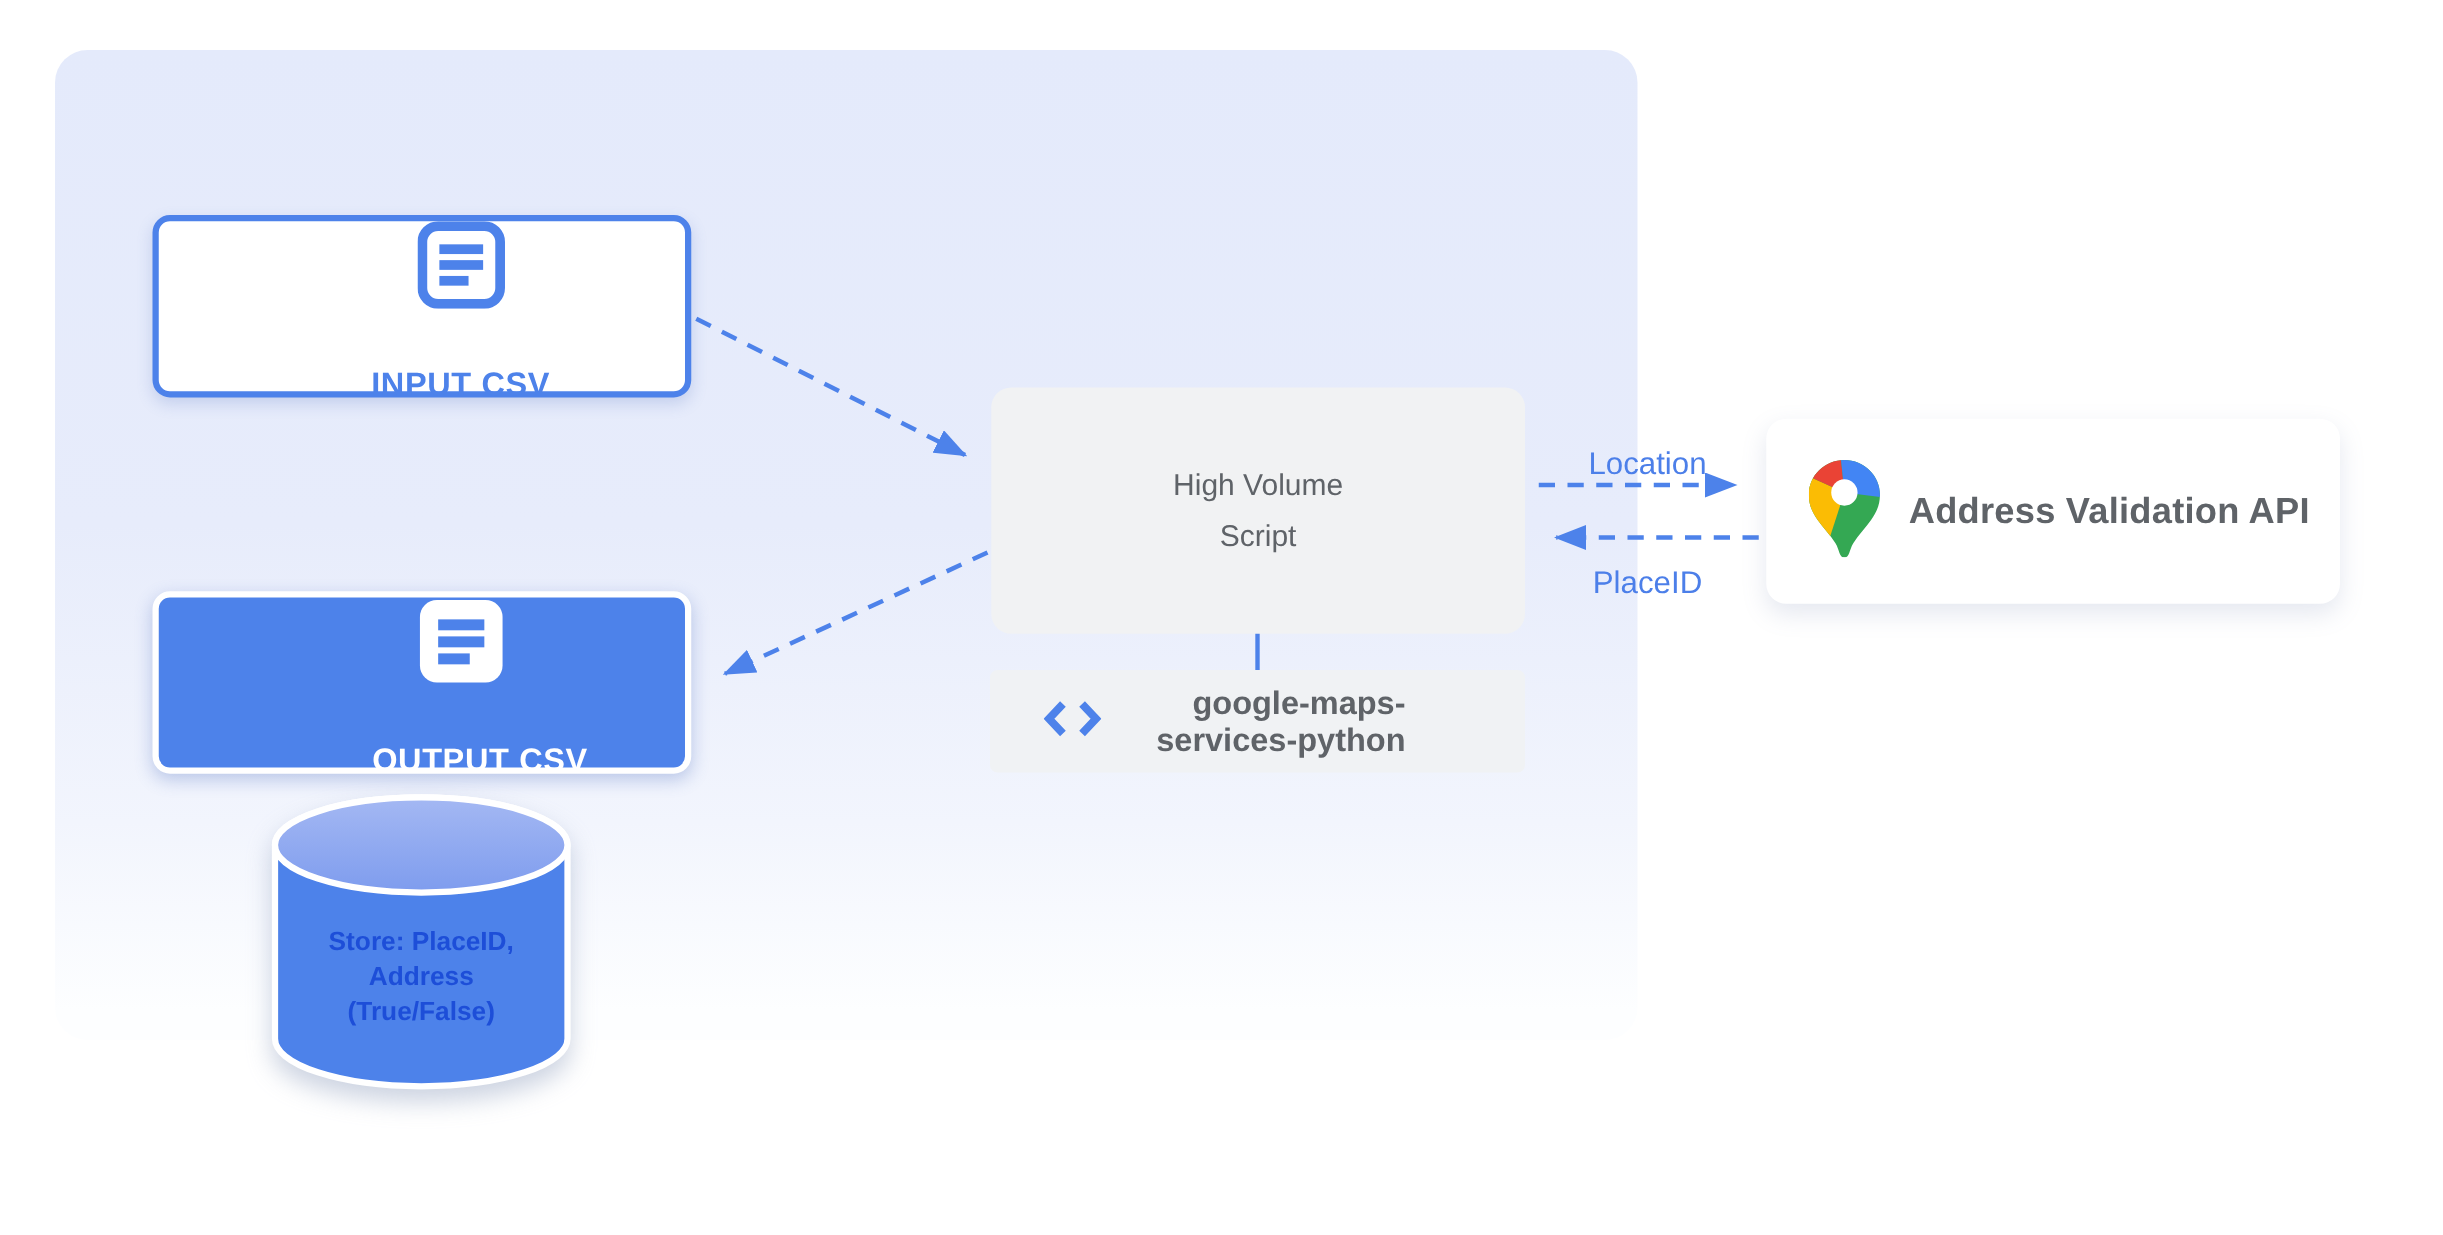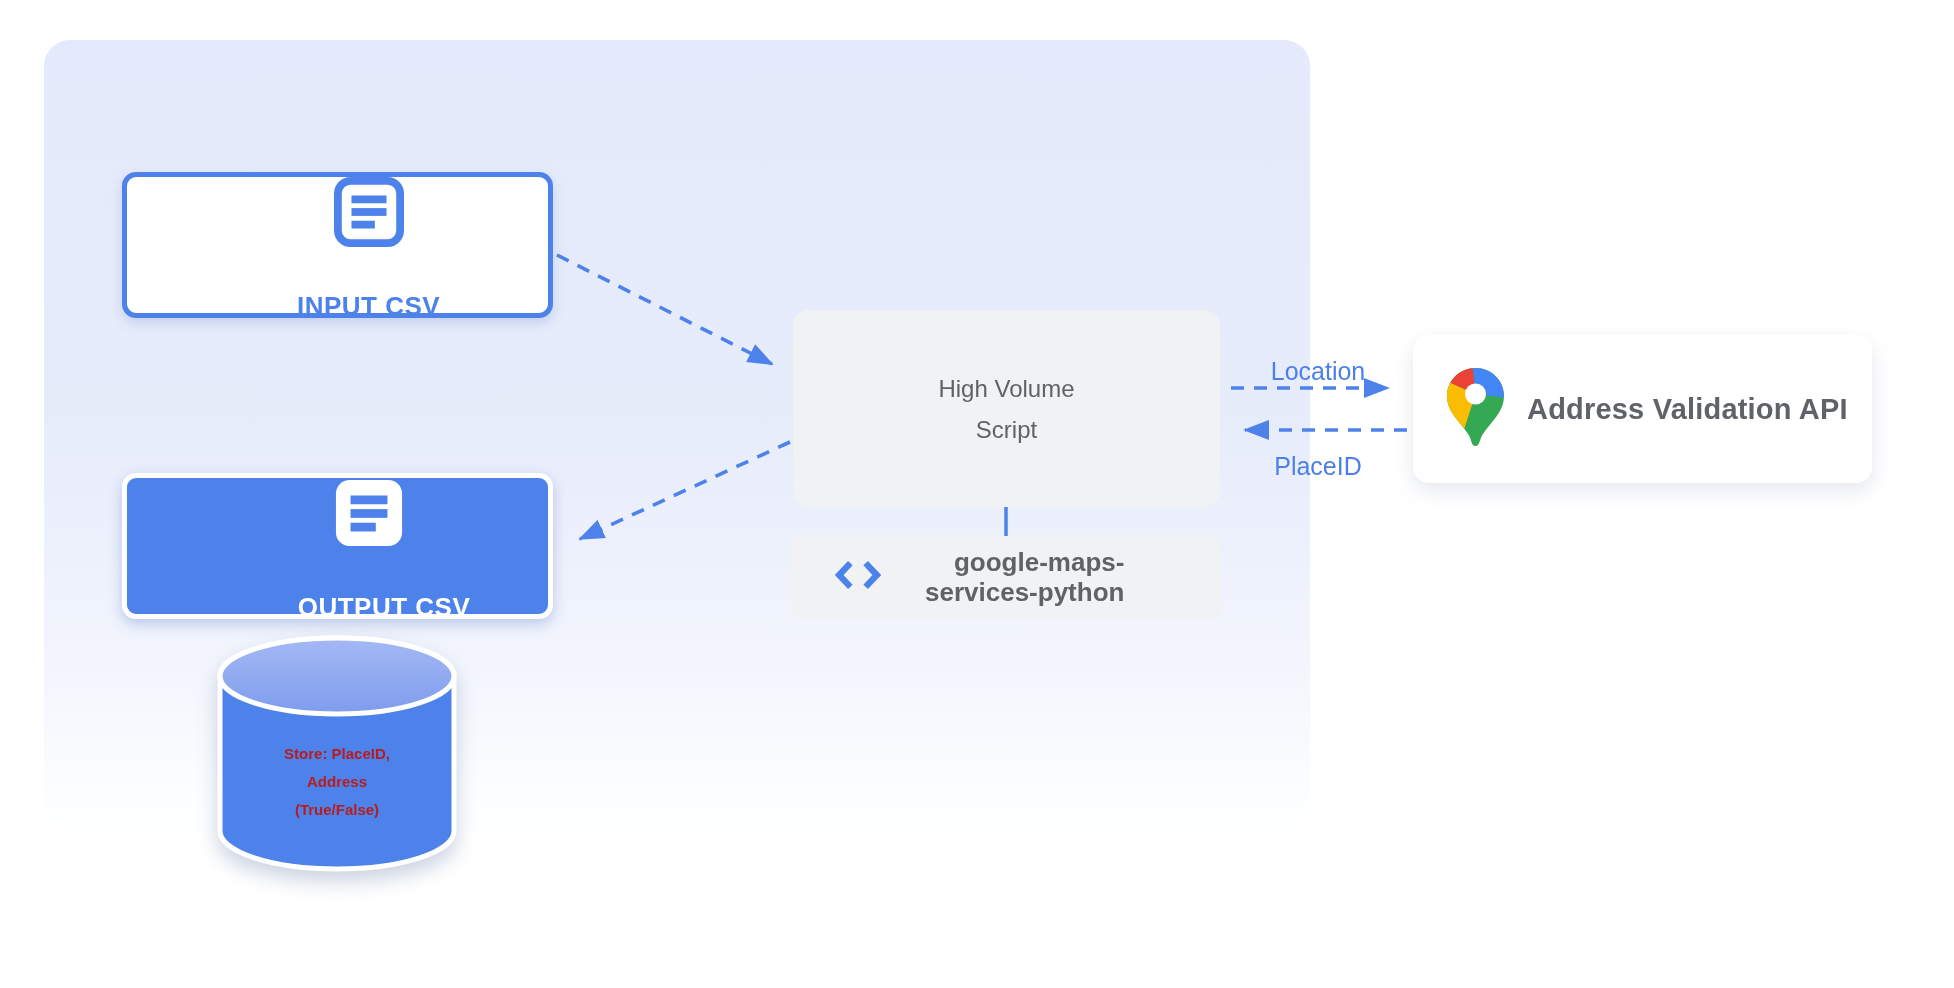--- a/index.html
+++ b/index.html
@@ -68,21 +68,21 @@
     background:#ffffff;box-shadow:0 8px 20px rgba(110,130,170,.18);
     padding-left:34px;gap:23px;
   }
   .api-label{font-size:29px;font-weight:bold;color:var(--grayText);letter-spacing:.2px;}
   .cyl-svg{
     position:absolute;left:212px;top:630px;
     filter:drop-shadow(0 10px 10px rgba(120,140,175,.38));
   }
   .cyl-text{
     position:absolute;left:212px;top:740px;width:250px;
-    text-align:center;color:#b91c1c;font-size:15px;line-height:28px;font-weight:bold;
+    text-align:center;color:#1d4ed8;font-size:21px;line-height:28px;font-weight:bold;
   }
   .cyl-text span{display:block;}
   .edge-label{
     position:absolute;width:170px;text-align:center;
     font-size:25px;font-weight:500;color:var(--accentText);
   }
   .edge-label-location{left:1233px;top:334px;margin-top:23px;}
   .edge-label-placeid{left:1233px;top:452px;}
   .overlay{position:absolute;left:0;top:0;pointer-events:none;}
   .dash{stroke:var(--accent);stroke-width:3.6;stroke-dasharray:13 10;fill:none;}

